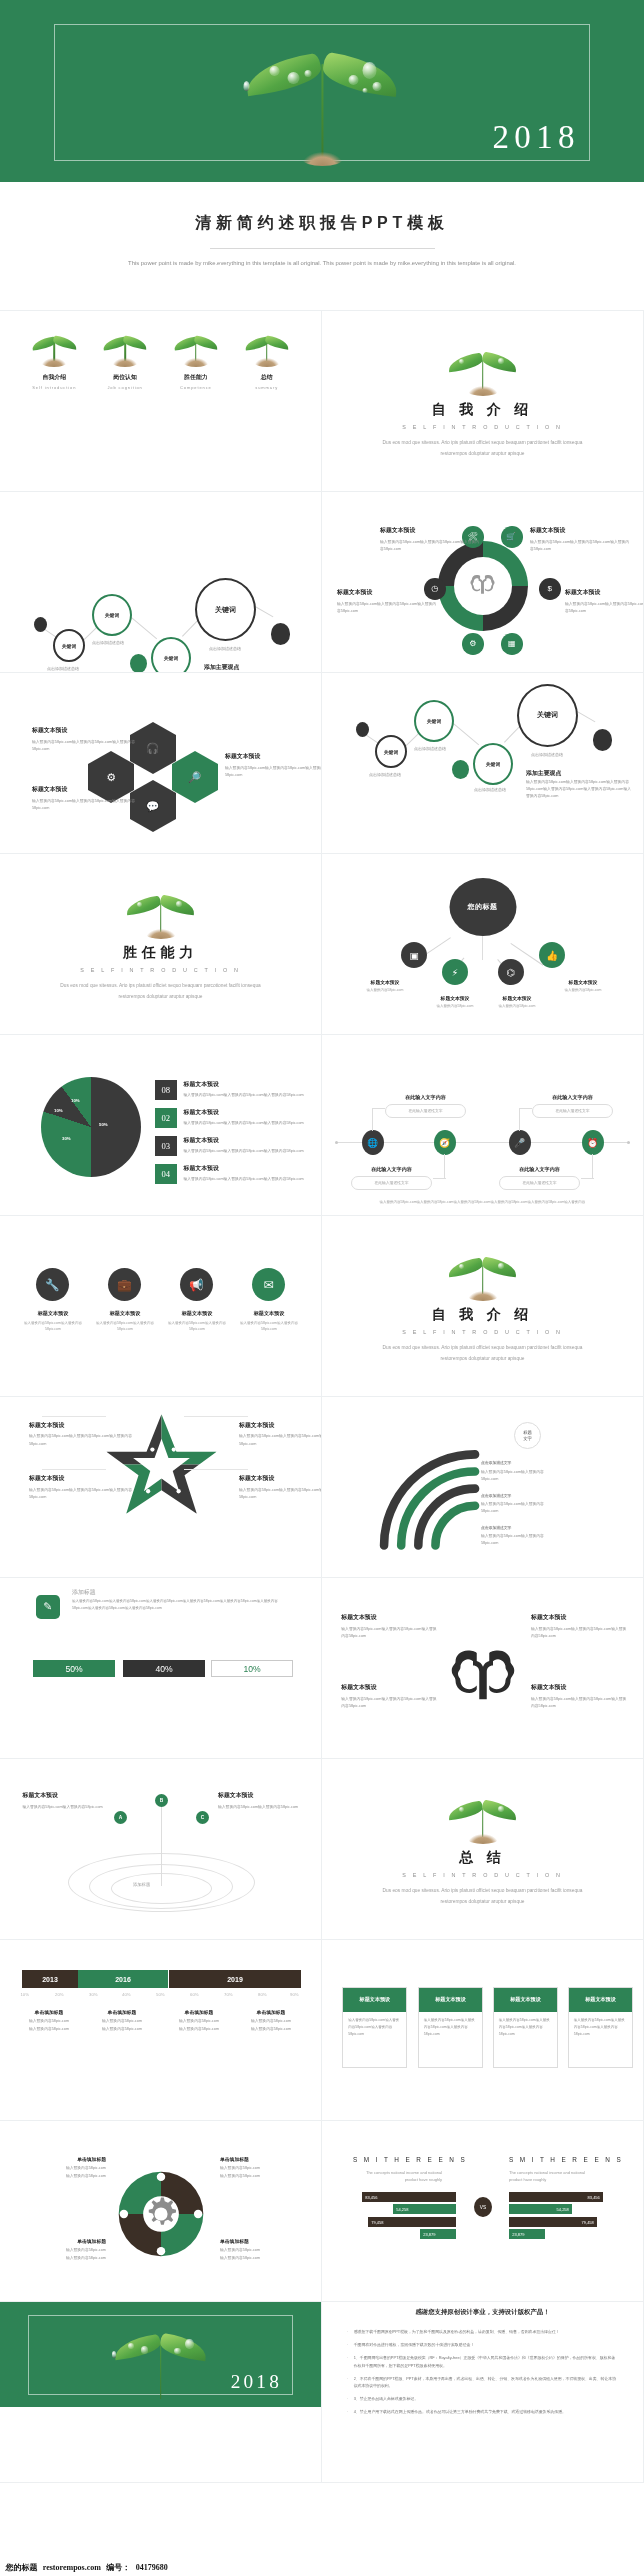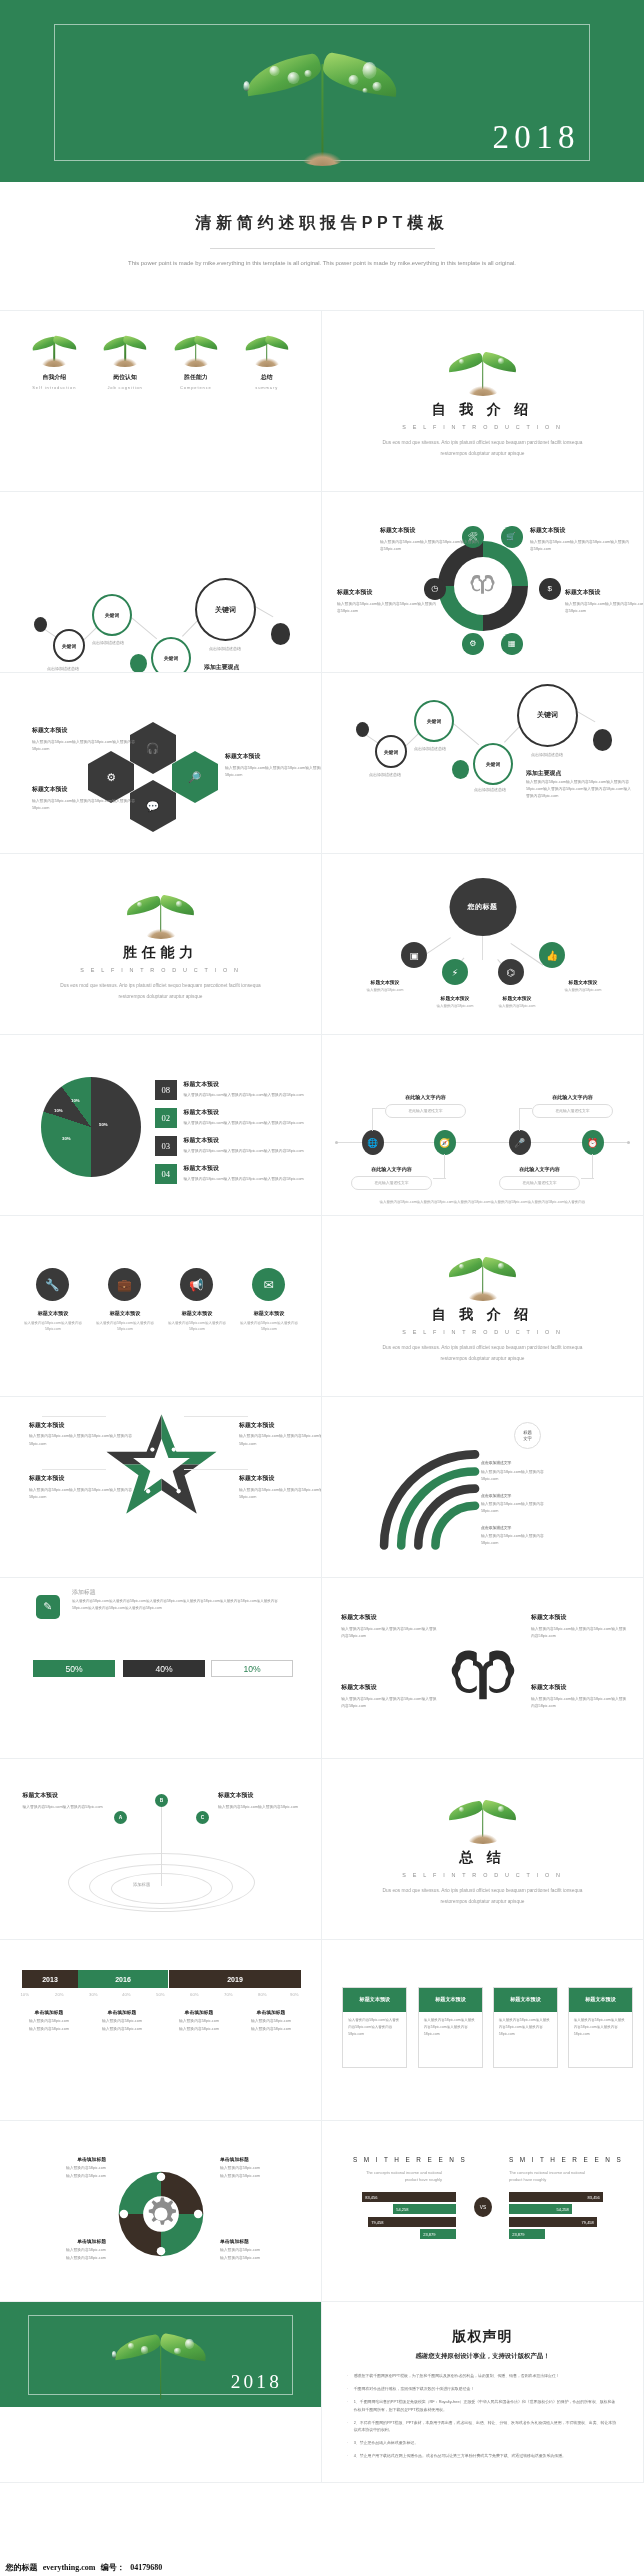--- a/index.html
+++ b/index.html
@@ -834,21 +834,20 @@
         <div style="position:absolute;left:1.1px;top:31px;width:4.8px;height:7px;border-radius:50%;background:radial-gradient(circle at 35% 30%,#fff,rgba(255,255,255,.4) 55%,rgba(60,60,60,.8));"></div>
       </div>
       <div style="position:absolute;right:39px;bottom:14px;color:#fff;font-family:'Liberation Serif',serif;font-size:19.3px;letter-spacing:3.2px;">2018</div>
     </div>
     <div class="th-title">T H A N K S ~</div>
     <div style="width:225px;height:0.5px;background:#d8d8d8;margin:9.7px auto 0;"></div>
     <div style="margin-top:7.5px;padding:0 48px;text-align:center;font-size:4.3px;line-height:1.95;color:#8d8d8d;">This power point is made by mike.everything in this template is all original. This power point is made by mike.everything in this template is all original.</div>
   </div>
 
   <div class="slide">
-    <div class="cr-title">版权声明</div>
     <div class="cr-sub">感谢您支持原创设计事业，支持设计版权产品！</div>
     <div class="cr-list">
       <div class="cr-li">
           <span class="bul">·</span>
           <span>感谢您下载千图网原创PPT模板，为了您和千图网以及原创作者的利益，请勿复制、传播、销售，否则将承担法律责任！</span>
         </div>
       <div class="cr-li">
           <span class="bul">·</span>
           <span>千图网将对作品进行维权，按照传播下载次数的十倍进行索取赔偿金！</span>
         </div>
@@ -868,17 +867,17 @@
           <span class="bul">·</span>
           <span>4、禁止用户用下载格式在网上传播作品。或者作品可以让第三方单独付费或共享免费下载、或通过转移电话服务系统传播。</span>
         </div>
     </div>
   </div>
 
 </div>
 
 <div class="footer">
   <span class="fw">您的标题</span>
-  <span class="fs">everything.com</span>
+  <span class="fs">restorempos.com</span>
   <span class="fw">编号：</span>
   <span class="fs">04179680</span>
 </div>
 
 
 </body></html>

